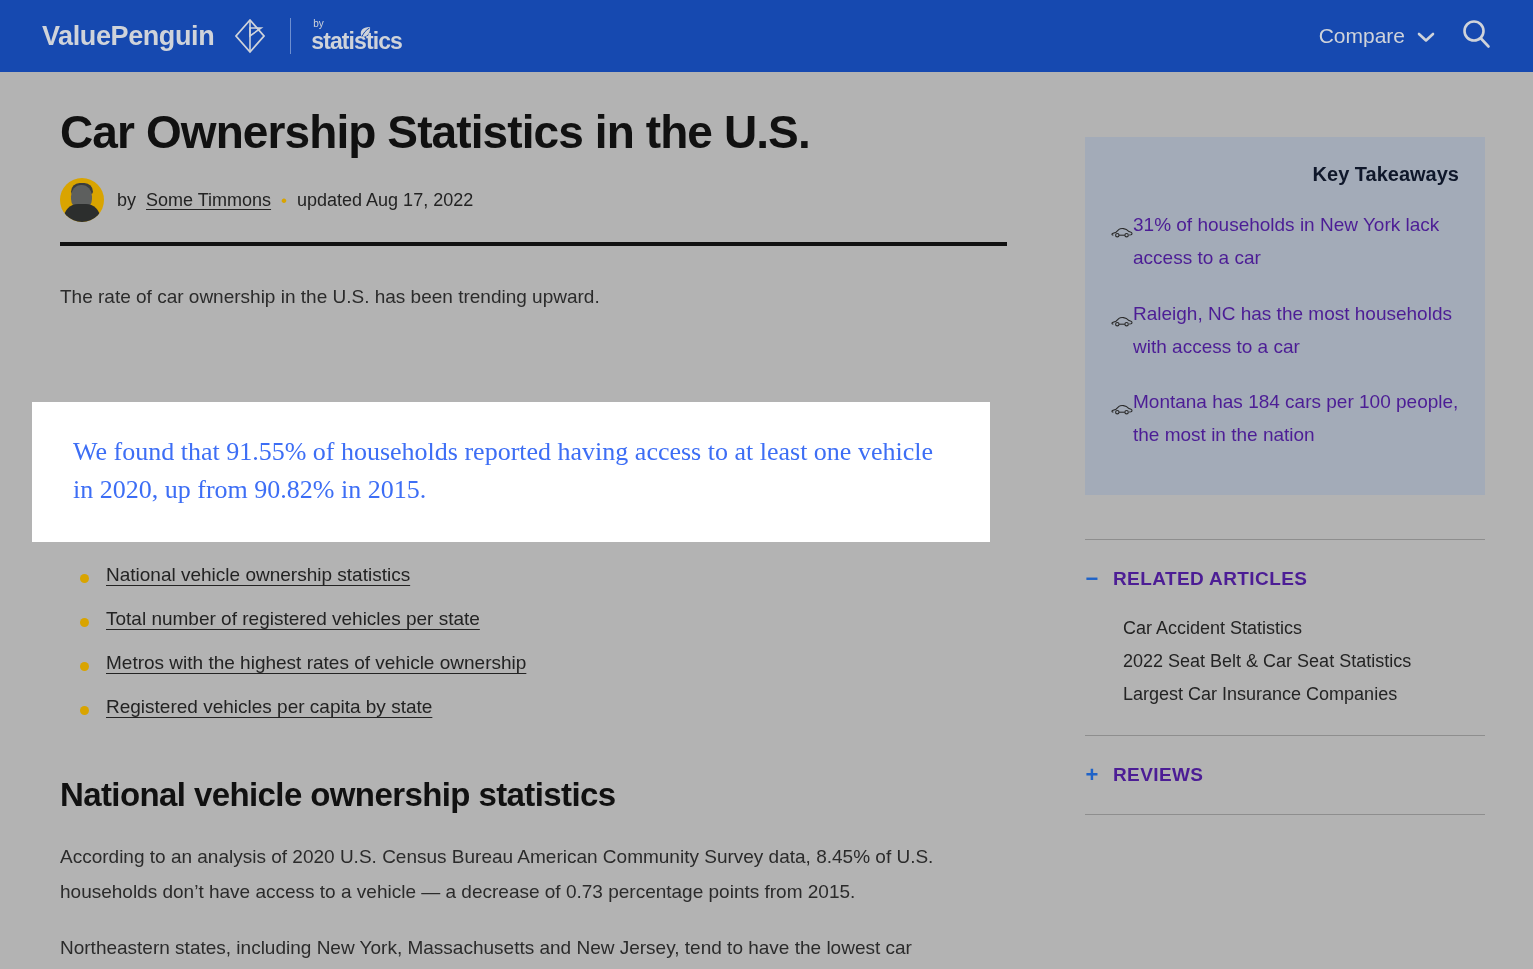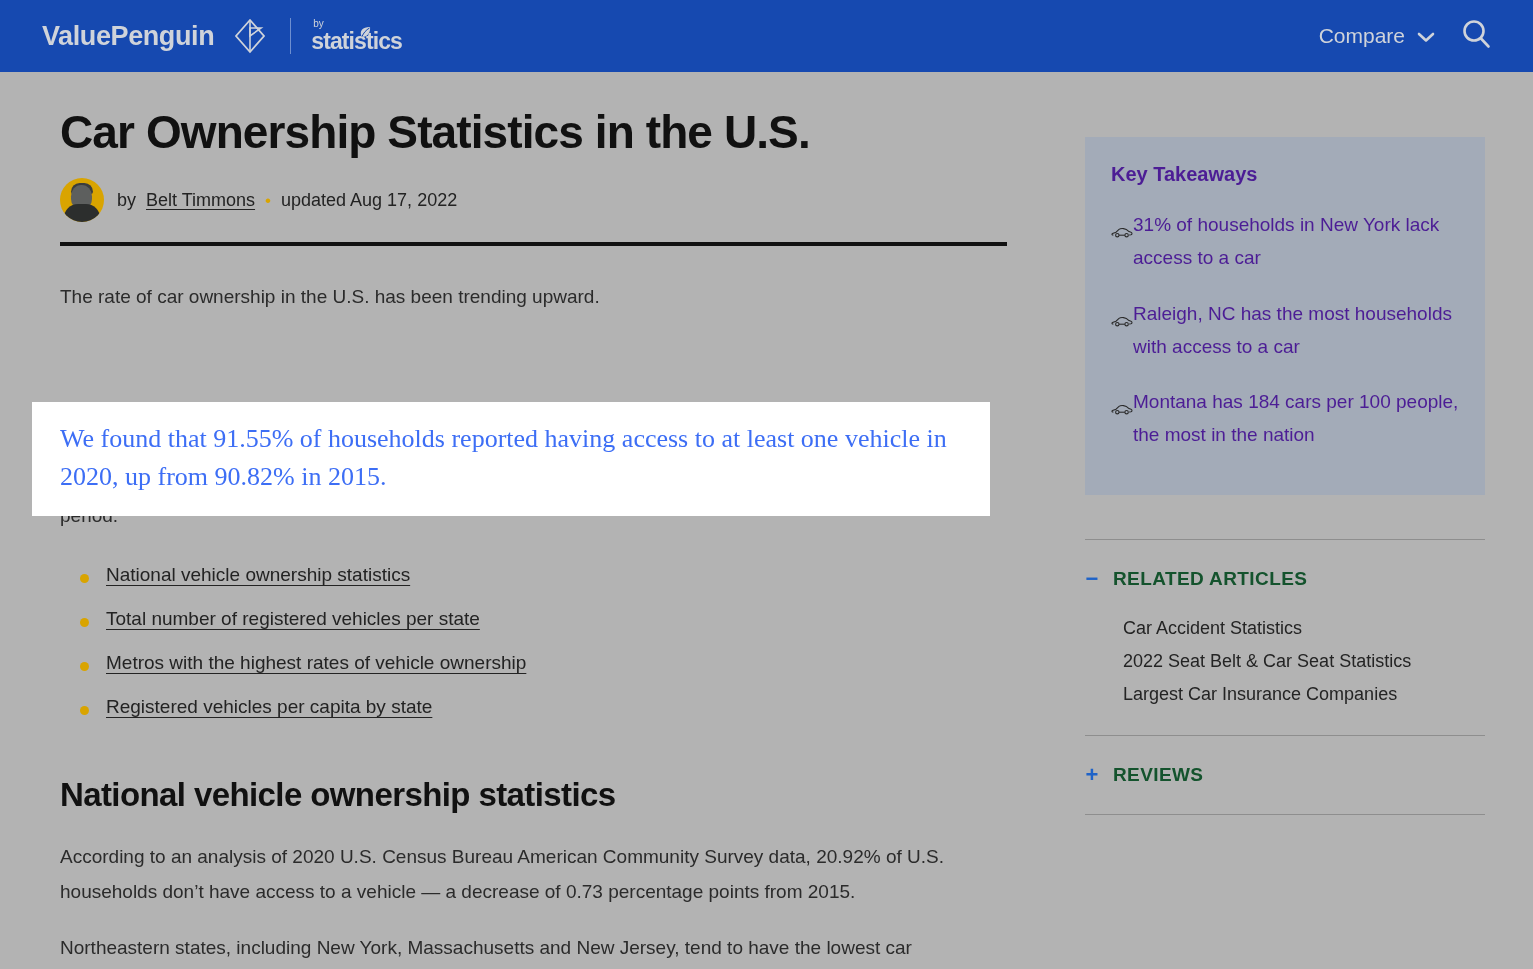--- a/index.html
+++ b/index.html
@@ -154,21 +154,21 @@
     top: 330px;
     width: 958px;
     background: #ffffff;
     padding: 18px 28px 20px 28px;
   }
   #highlight-callout .hl-text {
     font-family: "Liberation Serif", serif;
     color: #3d6ef5;
     font-size: 26px;
     line-height: 1.46;
-    margin: 0;
+    margin: 13px;
   }
   #callout-spacer { height: 128px; }
 
   
   #toc-list {
     list-style: none;
     margin: 30px 0 0 0;
     padding: 0 0 0 20px;
   }
   #toc-list li {
@@ -203,22 +203,23 @@
 
   
   #key-takeaways {
     background: #a3abb8;
     padding: 26px 26px 28px 26px;
     margin-bottom: 44px;
   }
   #key-takeaways h3 {
     font-size: 20px;
     font-weight: bold;
-    color: #4c1d95;
+    color: #0f172a;
     margin: 0 0 22px 0;
+    text-align: right;
   }
   .takeaway {
     display: flex;
     align-items: flex-start;
     font-size: 19px;
     color: #4c1d95;
     line-height: 1.75;
     margin-bottom: 22px;
   }
   .takeaway:last-child { margin-bottom: 15px; }
@@ -235,21 +236,21 @@
     color: #1f63c8;
     font-size: 22px;
     font-weight: bold;
     line-height: 1;
     width: 14px;
     text-align: center;
   }
   .accordion-title {
     font-size: 19px;
     font-weight: bold;
-    color: #14532d;
+    color: #4c1d95;
     letter-spacing: 0.4px;
   }
   #related-list {
     list-style: none;
     margin: 26px 0 0 0;
     padding: 0 0 0 38px;
   }
   #related-list li {
     font-size: 18px;
     color: #242424;
@@ -320,21 +321,21 @@
     <h1 id="page-title">Car Ownership Statistics in the U.S.</h1>
 
     <div id="byline">
       <div id="avatar">
         <div class="hair"></div>
         <div class="head"></div>
         <div class="body"></div>
       </div>
       <div class="byline-text">
         <span>by</span>
-        <span id="author-link">Belt Timmons</span>
+        <span id="author-link">Some Timmons</span>
         <span class="byline-dot">•</span>
         <span>updated Aug 17, 2022</span>
       </div>
     </div>
 
     <hr id="title-rule">
 
     <p class="para">The rate of car ownership in the U.S. has been trending upward.</p>
 
     <div id="callout-spacer"></div>
@@ -347,21 +348,21 @@
 
     <ul id="toc-list">
       <li><a>National vehicle ownership statistics</a></li>
       <li><a>Total number of registered vehicles per state</a></li>
       <li><a>Metros with the highest rates of vehicle ownership</a></li>
       <li><a>Registered vehicles per capita by state</a></li>
     </ul>
 
     <h2 class="section-heading">National vehicle ownership statistics</h2>
 
-    <p class="para">According to an analysis of 2020 U.S. Census Bureau American Community Survey data, 20.92% of U.S. households don’t have access to a vehicle — a decrease of 0.73 percentage points from 2015.</p>
+    <p class="para">According to an analysis of 2020 U.S. Census Bureau American Community Survey data, 8.45% of U.S. households don’t have access to a vehicle — a decrease of 0.73 percentage points from 2015.</p>
     <p class="para">Northeastern states, including New York, Massachusetts and New Jersey, tend to have the lowest car ownership rates per household. For example, 29% of New York households don't have access to a car</p>
   </main>
 
   <aside id="sidebar-column">
 
     <section id="key-takeaways">
       <h3>Key Takeaways</h3>
 
       <div class="takeaway">
         <span class="car-icon">

